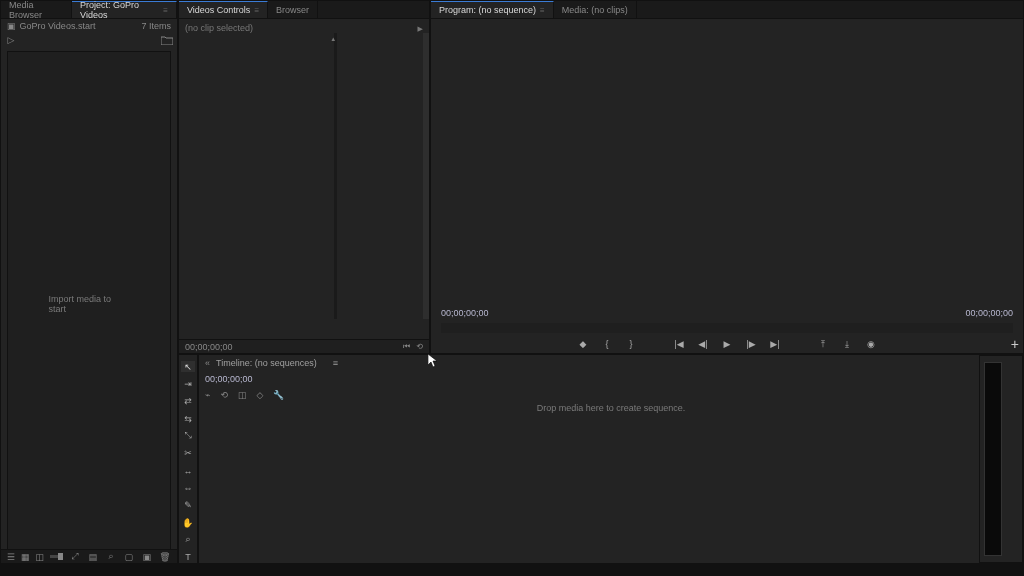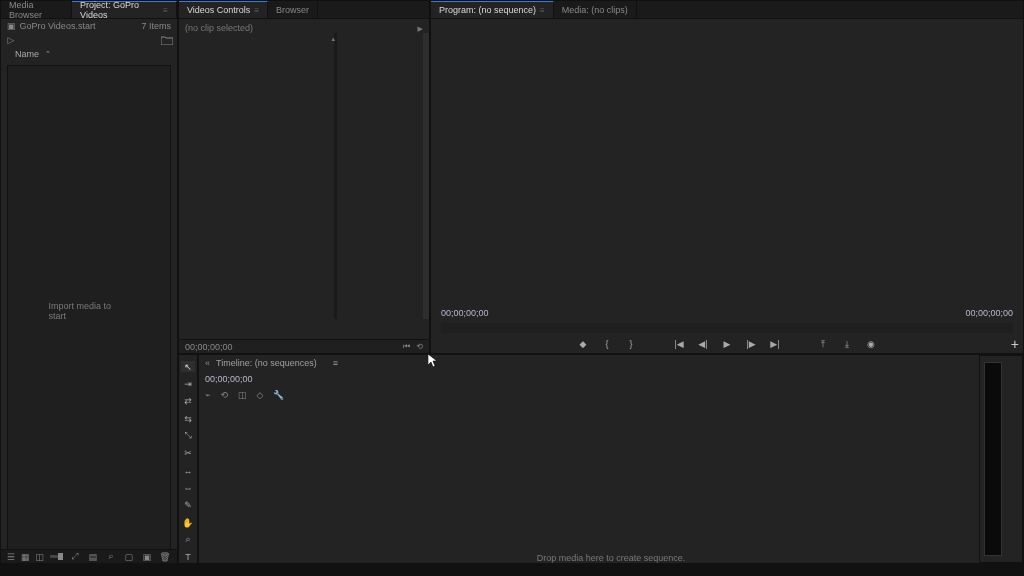--- a/index.html
+++ b/index.html
@@ -40,21 +40,21 @@
 .tl-tools .tool { width:14px; height:14px; display:flex; align-items:center; justify-content:center; color:#aaa; cursor:pointer; }
 .tl-tools .tool.active { color:#ddd; background:#2f2f2f; }
 .tl-panel { background:#232323; border:1px solid #111; display:flex; flex-direction:column; }
 .tl-head { height:16px; display:flex; align-items:center; gap:6px; padding:0 6px; }
 .tl-head .lead { color:#888; }
 .tl-head .ttab { display:flex; align-items:center; gap:16px; }
 .tl-time { height:16px; padding:0 6px; color:#b8b8d0; font-size:12px; }
 .tl-opts { height:16px; display:flex; align-items:center; gap:10px; padding:0 6px; }
 .tl-opts .opt { color:#888; cursor:pointer; }
 .tl-body { flex:1; display:flex; }
-.tl-body .tl-main { flex:1; display:flex; align-items:flex-end; justify-content:center; color:#7a7a7a; }
+.tl-body .tl-main { flex:1; display:flex; align-items:flex-start; justify-content:center; color:#7a7a7a; }
 .audio { background:#232323; border:1px solid #111; position:relative; }
 .audio .meter { position:absolute; left:4px; top:6px; bottom:6px; width:18px; background:#0a0a0a; border:1px solid #333; }
 
 .proj-bottom { position:absolute; left:0; right:0; bottom:0; height:14px; background:#1a1a1a; display:flex; align-items:center; gap:6px; padding:0 6px; border-top:1px solid #111; }
 .proj-bottom .pbtn { width:12px; height:10px; color:#888; display:flex; align-items:center; justify-content:center; cursor:pointer; }
 .proj-bottom .slider { width:50px; height:3px; background:#444; position:relative; }
 .proj-bottom .slider .thumb { position:absolute; left:8px; top:-2px; width:5px; height:7px; background:#888; }
 .proj-bottom .rgrp { margin-left:auto; display:flex; gap:6px; }
 .statusbar { grid-column:1/4; background:#111; height:12px; }
 .statusbar .ico { width:10px; height:10px; margin:1px 4px; }
@@ -80,24 +80,20 @@
       <span>GoPro Videos.start</span>
       <span class="count">7 Items</span>
     </div>
     <div class="proj-icons">
       <span class="binicon">▷</span>
       <span class="binicon" style="margin-left:auto">
         <svg viewBox="0 0 12 10">
             <path d="M0 2h4l1 1h7v7H0z" fill="none" stroke="#888" stroke-width="1"></path>
           </svg>
       </span>
-    </div>
-    <div class="proj-header">
-      <span>Name</span>
-      <span class="caret">⌃</span>
     </div>
     <div class="proj-body">
       <div class="empty">Import media to start</div>
     </div>
     <div class="proj-bottom">
       <span class="pbtn">☰</span>
       <span class="pbtn">▦</span>
       <span class="pbtn">◫</span>
       <div class="slider">
           <div class="thumb"></div>

